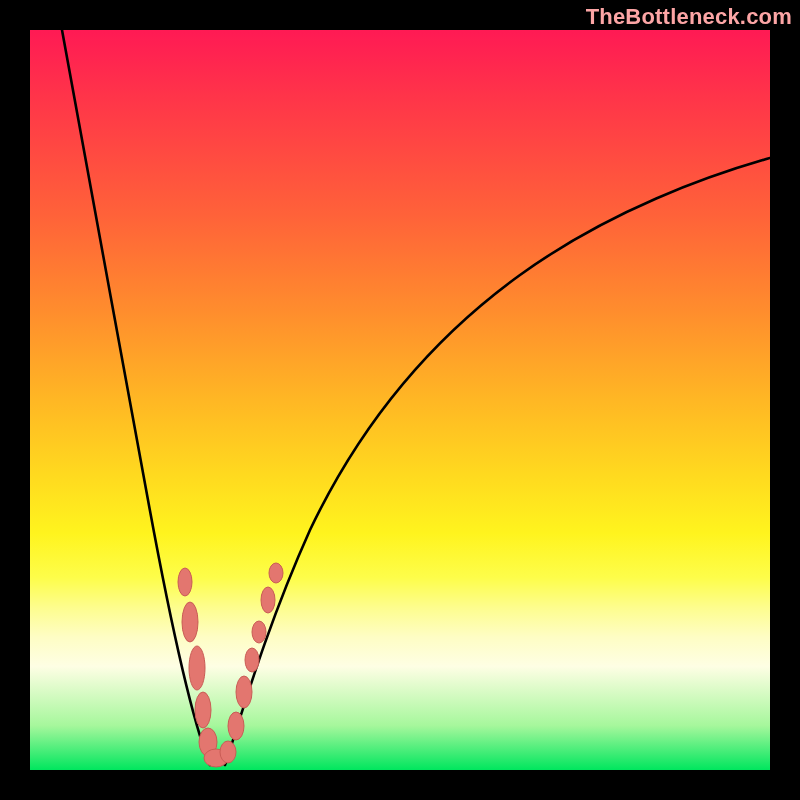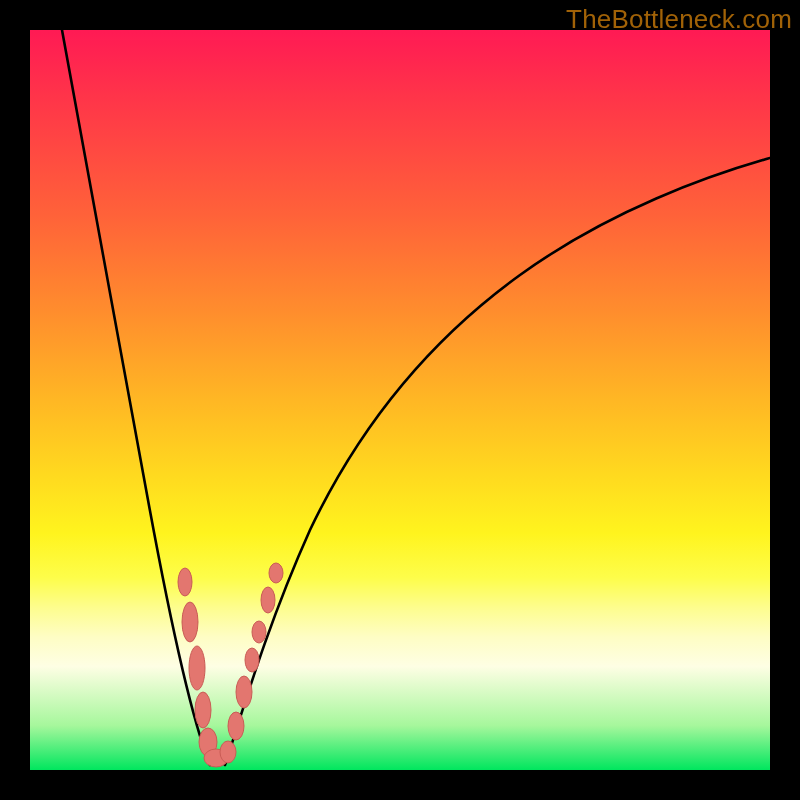--- a/index.html
+++ b/index.html
@@ -44,23 +44,23 @@
       #fefdc4 82%,
       #fefee4 86%,
       #a6f79c 94%,
       #00e65e 100%
     );
   }
   .watermark {
     position: absolute;
     top: 4px;
     right: 8px;
-    color: #a16207;
-    font-size: 26px;
-    font-weight: 400;
+    color: #fca5a5;
+    font-size: 22px;
+    font-weight: 700;
     letter-spacing: 0.2px;
     user-select: none;
   }
   svg.curves {
     position: absolute;
     inset: 0;
   }
 </style>
 </head>
 <body>

